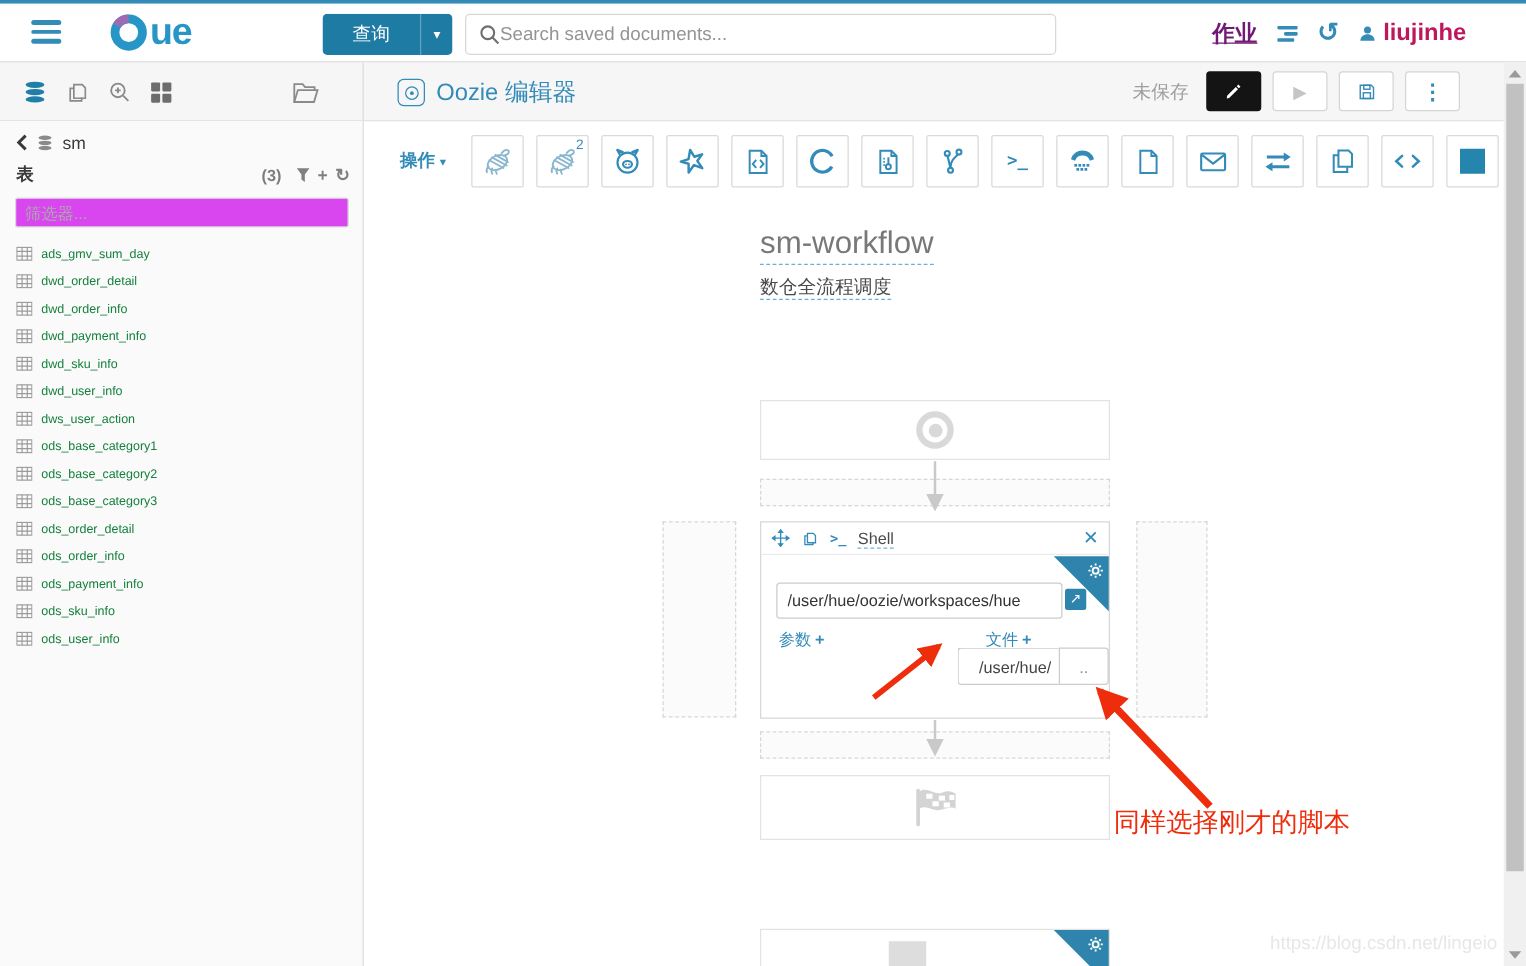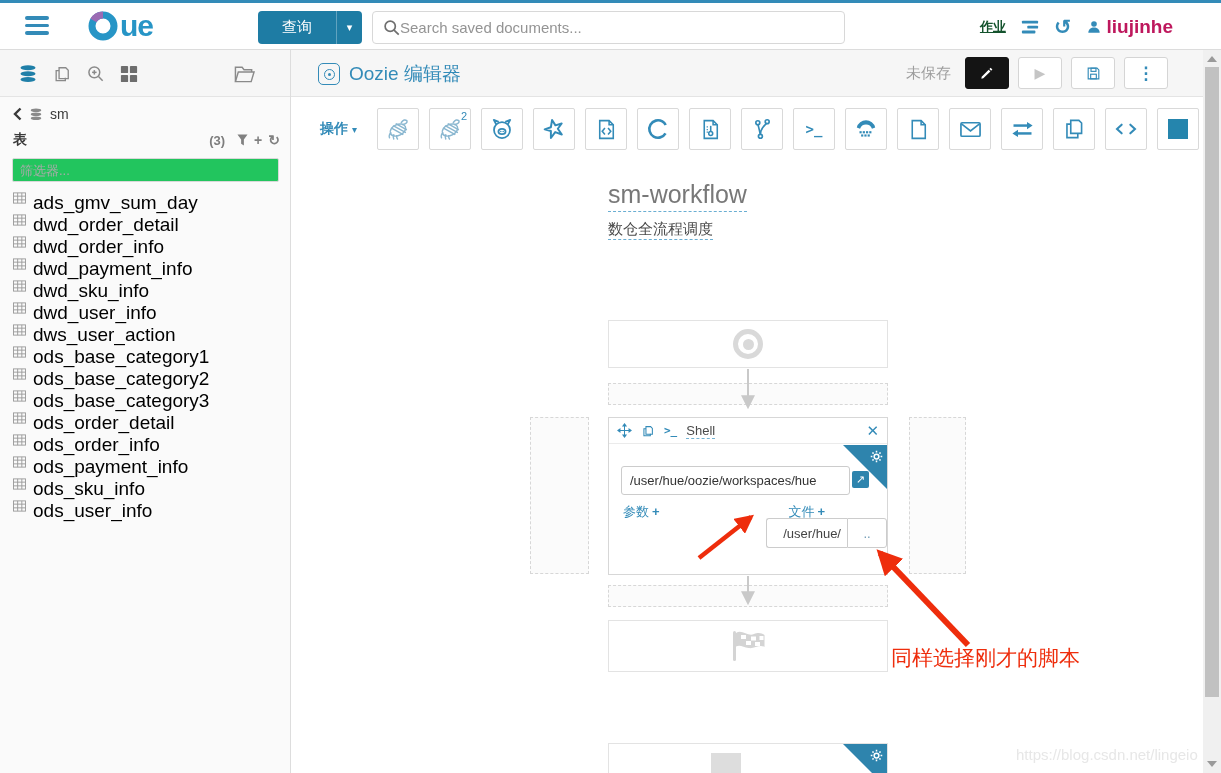--- a/index.html
+++ b/index.html
@@ -13,41 +13,41 @@
 .hamburger i{display:block;height:3.5px;background:var(--brand);border-radius:2px;margin-bottom:4px}
 .logo{position:absolute;left:86px;top:6px;display:flex;align-items:center}
 .logo-text{font-size:30px;font-weight:bold;color:#2795c6;letter-spacing:-1px}
 .querybtn{position:absolute;left:258px;top:8px;height:33px;display:flex;border-radius:4px;overflow:hidden}
 .qb-main{width:78px;background:#1e7ca4;color:#fff;border:none;font-size:15px;cursor:pointer;font-family:inherit}
 .qb-caret{width:26px;background:#1e7ca4;color:#fff;border:none;border-left:1px solid rgba(255,255,255,.3);font-size:11px;cursor:pointer}
 .search{position:absolute;left:372px;top:8px;width:473px;height:33px;border:1px solid #d8d8d8;border-radius:4px;background:#fff;display:flex;align-items:center;padding:0 10px}
 .search input{border:none;outline:none;flex:1;font-size:15px;color:#333;margin-left:0;font-family:inherit;background:transparent}
 .search input::placeholder{color:#949494}
 .navright{position:absolute;right:48px;top:0;height:47px;display:flex;align-items:center;gap:14px}
-.jobs-link{color:#14532d;font-weight:bold;font-size:13px;text-decoration:underline;cursor:pointer}
+.jobs-link{color:#701a75;font-weight:bold;font-size:18px;text-decoration:underline;cursor:pointer}
 .history-ic{color:var(--brand);font-size:21px;font-weight:bold;cursor:pointer;line-height:1}
 .user{display:flex;align-items:center;gap:5px;color:#be185d;font-weight:bold;font-size:19px;cursor:pointer}
 
 .band{position:absolute;top:50px;left:0;width:1203px;height:47px;background:#f6f6f6;border-bottom:1px solid #e4e4e4;z-index:1}
 .vline{position:absolute;left:290px;top:50px;bottom:0;width:1px;background:#ddd;z-index:3}
 
 .sb-icons{position:absolute;top:50px;left:0;width:290px;height:47px;z-index:2;display:flex;align-items:center;padding:0 18px;gap:14px}
 .sb-icons .sp{flex:1}
 .icbtn{background:none;border:none;cursor:pointer;display:flex;align-items:center}
 .sidebar{position:absolute;top:97px;left:0;width:290px;bottom:0;background:#fafafa;z-index:2}
 .sb-dbrow{position:absolute;top:9px;left:13px;display:flex;align-items:center;gap:7px;font-size:14px;color:#3a3a3a;cursor:pointer}
 .sb-tablesrow{position:absolute;top:34px;left:13px;right:10px;display:flex;align-items:center;font-size:14px;color:#3a3a3a}
 .sb-tablesrow .lbl{font-weight:bold}
 .sb-tablesrow .sp{flex:1}
 .sb-count{color:#7d7d7d;font-size:13px;font-weight:bold;margin-right:6px}
 .sb-mini{color:#808080;font-size:14px;font-weight:bold;margin-left:6px;cursor:pointer;background:none;border:none;display:flex;align-items:center}
-.sb-filter{position:absolute;top:61px;left:12px;width:267px;height:24px;border:1px solid #d9d9d9;border-radius:2px;background:#22c55e;font-size:13px;padding:0 7px;color:#333;outline:none;font-family:inherit}
+.sb-filter{position:absolute;top:61px;left:12px;width:267px;height:24px;border:1px solid #d9d9d9;border-radius:2px;background:#d946ef;font-size:13px;padding:0 7px;color:#333;outline:none;font-family:inherit}
 .sb-filter::placeholder{color:#aaa}
 .tables{position:absolute;top:95px;left:13px;right:4px;list-style:none}
-.table-row{display:flex;gap:7px;height:22px;font-size:19px;color:#000000;cursor:pointer;white-space:nowrap}
+.table-row{display:flex;align-items:center;gap:7px;height:22px;font-size:10px;color:#15803d;cursor:pointer;white-space:nowrap}
 
 .ed-title{position:absolute;left:318px;top:61px;display:flex;align-items:center;gap:9px;z-index:2;color:var(--brand);font-size:19px}
 .oozie-ic{width:22px;height:22px;border:1.5px solid var(--brand);border-radius:5px;display:inline-flex;align-items:center;justify-content:center}
 .oozie-ic i{width:11px;height:11px;border:1.5px solid var(--brand);border-radius:50%;display:flex;align-items:center;justify-content:center}
 .oozie-ic i b{width:3px;height:3px;border-radius:50%;background:var(--brand)}
 .ed-actions{position:absolute;right:53px;top:57px;display:flex;align-items:center;gap:9px;z-index:2}
 .unsaved{color:#9e9e9e;font-size:15px;margin-right:5px}
 .hbtn{width:44px;height:32px;border:1px solid #d5d5d5;border-radius:3px;background:#fff;cursor:pointer;display:flex;align-items:center;justify-content:center}
 .hbtn.black{background:#141414;border-color:#141414}
 .hbtn.play{color:#c5c5c5;font-size:14px}

